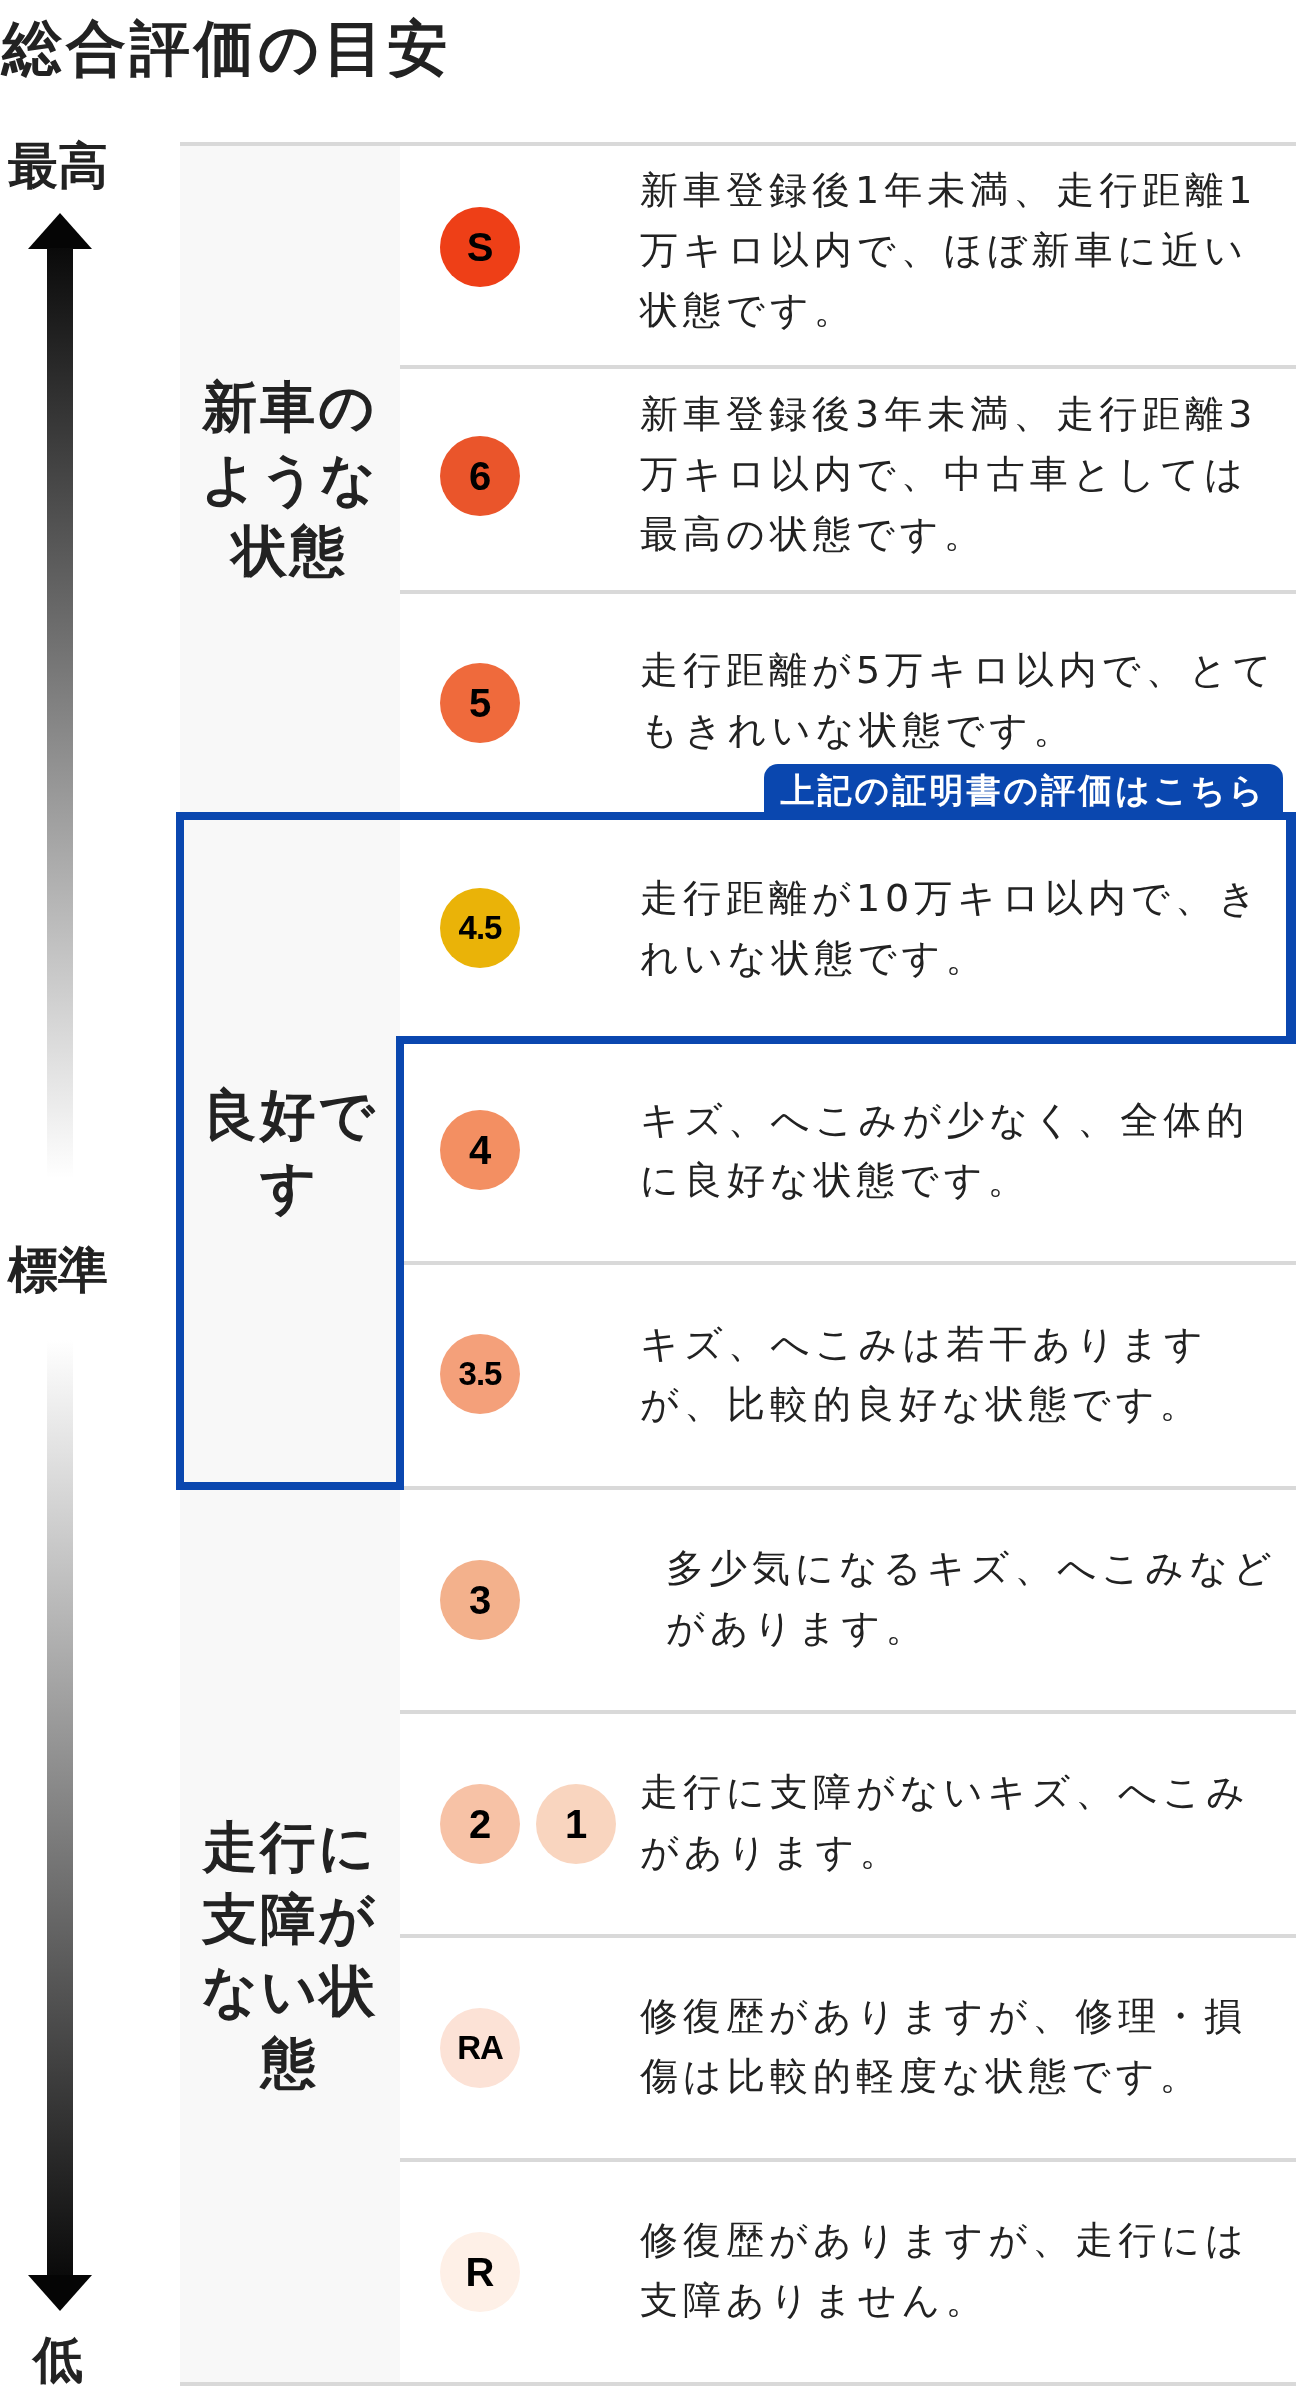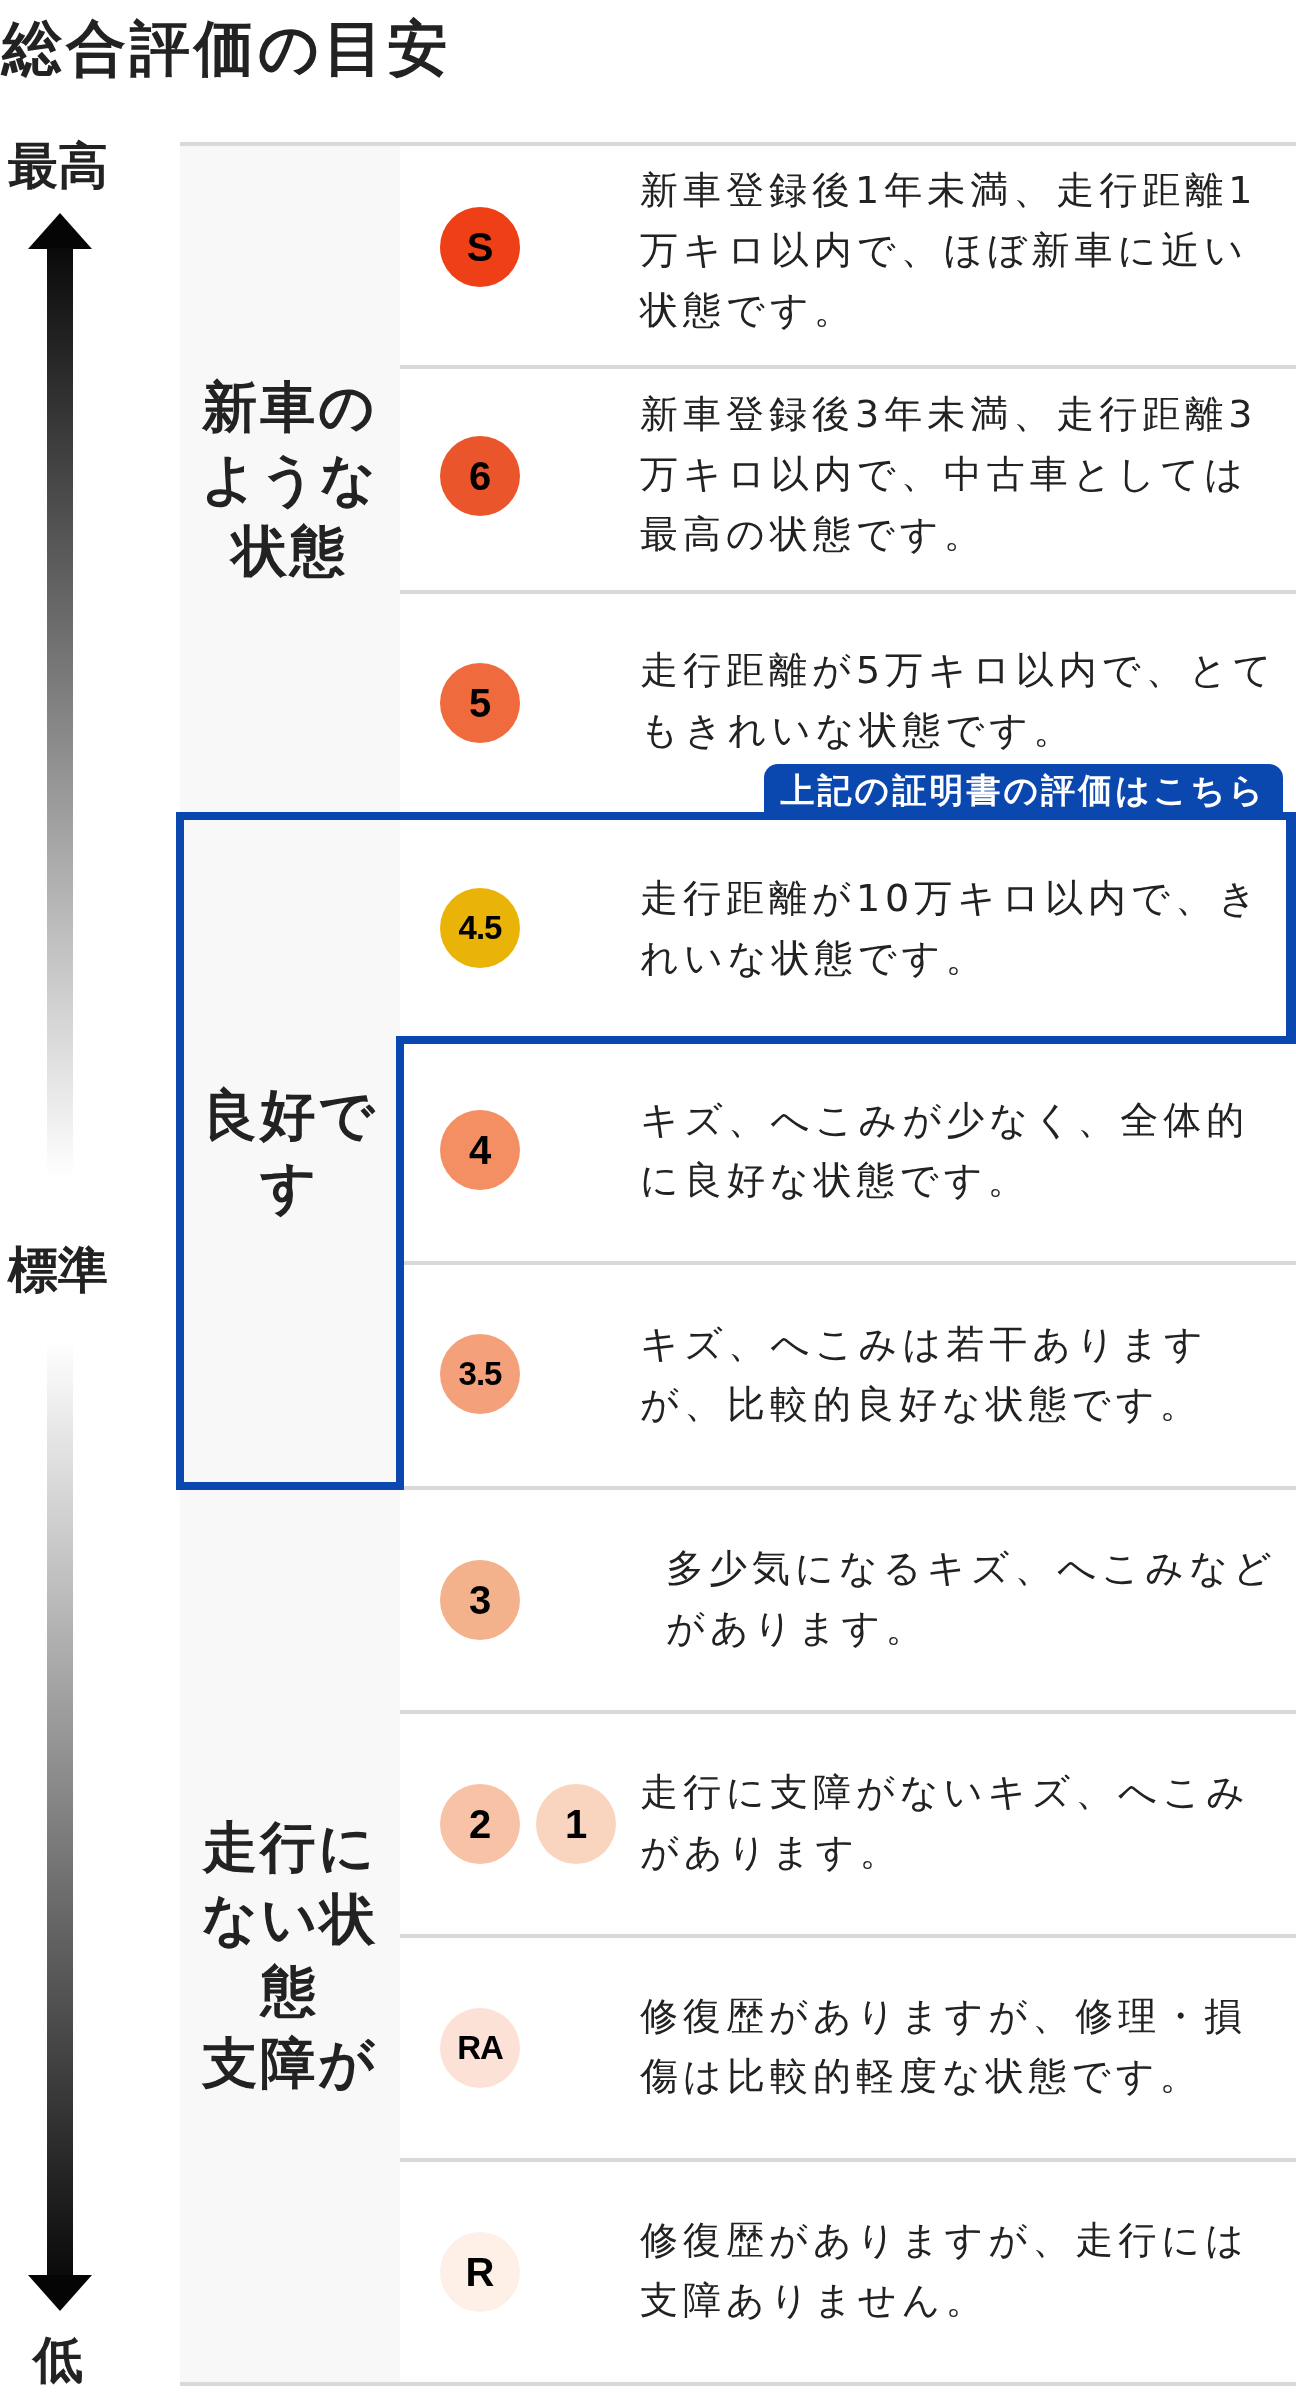--- a/index.html
+++ b/index.html
@@ -53,22 +53,22 @@
   </div>
 </div>
 <div class="group-label" style="top:820px; height:662px;">
   <div>
     <div>良好です</div>
   </div>
 </div>
 <div class="group-label" style="top:1490px; height:892px;margin-top:19px;">
   <div>
     <div>走行に</div>
+    <div>支障が</div>
     <div>ない状態</div>
-    <div>支障が</div>
   </div>
 </div>
 
 <div class="row-divider" style="top:365px;"></div>
 <div class="row-divider" style="top:590px;"></div>
 <div class="row-divider" style="top:1261px;"></div>
 <div class="row-divider" style="top:1486px;"></div>
 <div class="row-divider" style="top:1710px;"></div>
 <div class="row-divider" style="top:1934px;"></div>
 <div class="row-divider" style="top:2158px;"></div>

